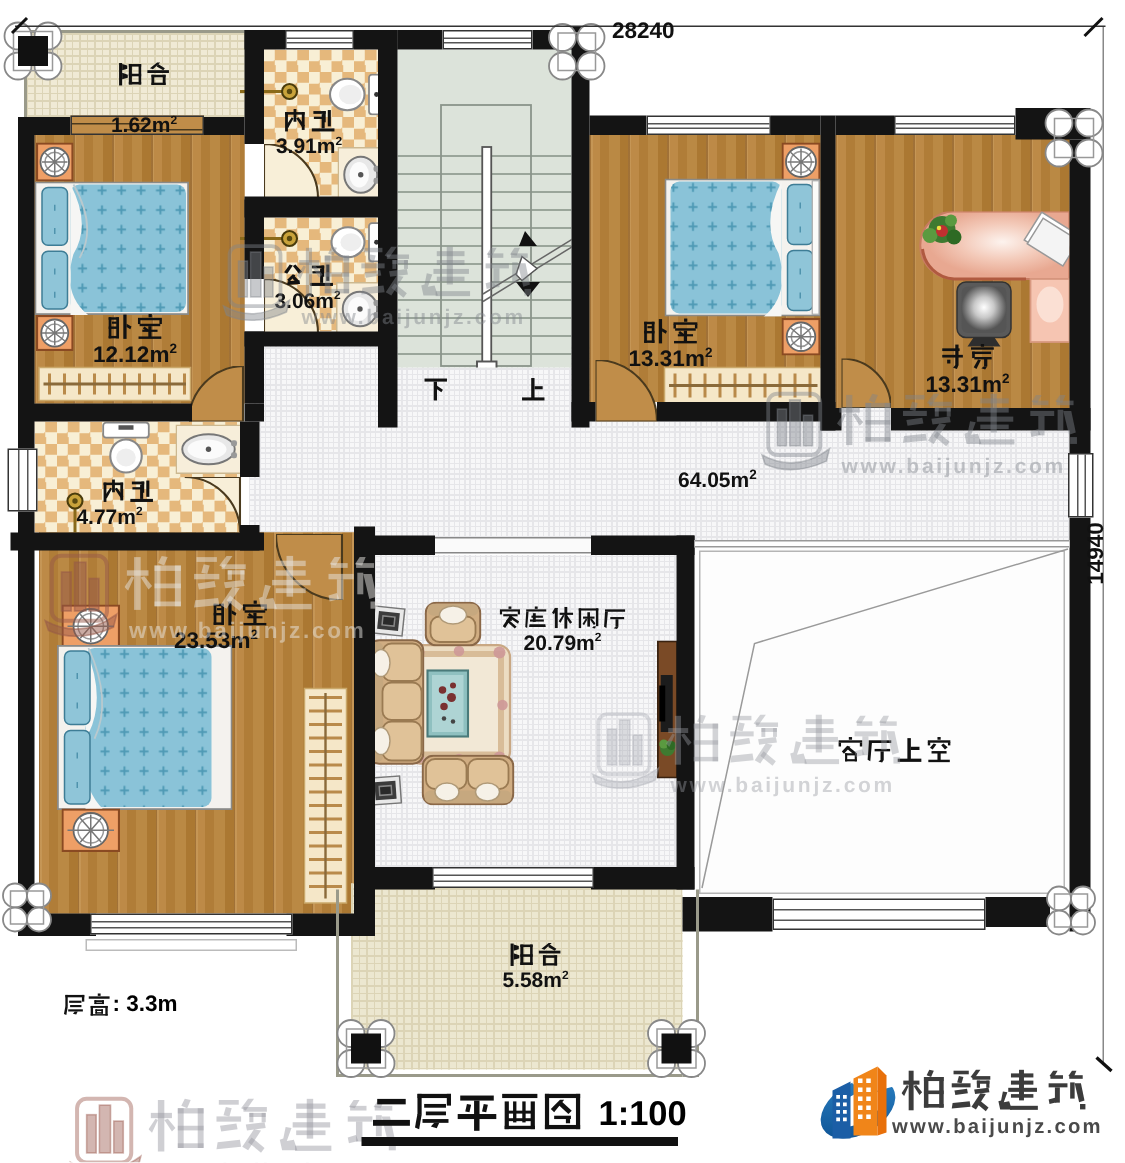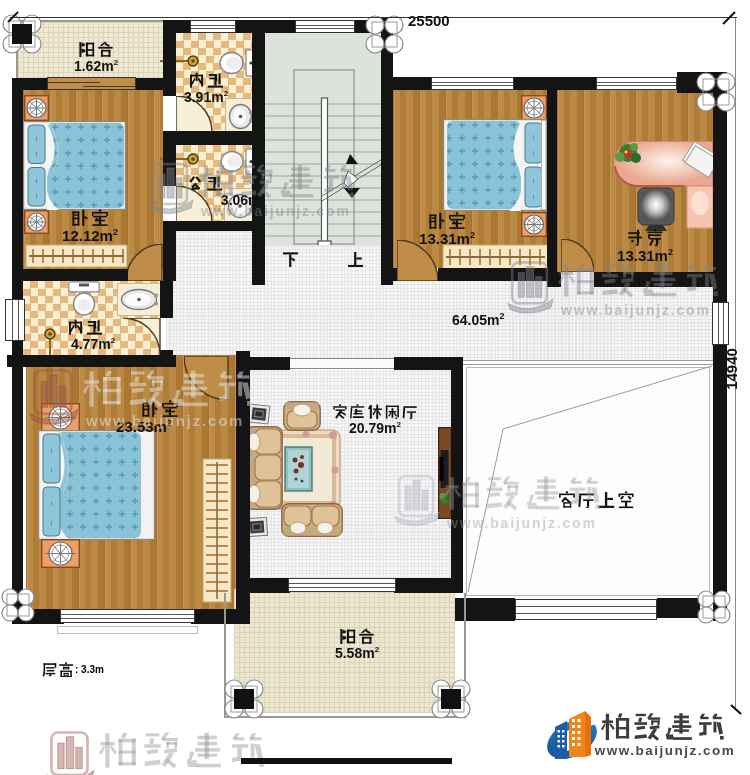--- a/index.html
+++ b/index.html
@@ -930,49 +930,49 @@
         <circle cx="38.0" cy="38.0" r="9" fill="#fff" stroke="#888" stroke-width="1.2"></circle>
         <rect x="18.0" y="18.0" width="20" height="20" fill="#111"></rect>
         <rect x="15.0" y="15.0" width="26" height="26" fill="none" stroke="#999" stroke-width="1"></rect>
       </svg></div>
 
 <div style="position:absolute;left:78px;top:41px;width:36px;height:17px;text-align:center"><svg style="vertical-align:top" width="36" height="17" viewBox="0 0 210 100" preserveAspectRatio="none" fill="#111">
         <use href="#g_yang" x="0"></use>
         <use href="#g_tai" x="110"></use>
       </svg></div>
 
-<div style="position:absolute;left:36px;top:59px;width:120px;text-align:center;font-weight:bold;font-size:14px;color:#111;line-height:1">1.62m<sup style="font-size:8px">2</sup></div>
+<div style="position:absolute;left:36px;top:76px;width:120px;text-align:center;font-weight:bold;font-size:14px;color:#111;line-height:1">1.62m<sup style="font-size:8px">2</sup></div>
 
 <div style="position:absolute;left:188px;top:72px;width:36px;height:17px;text-align:center"><svg style="vertical-align:top" width="36" height="17" viewBox="0 0 210 100" preserveAspectRatio="none" fill="#111">
         <use href="#g_nei" x="0"></use>
         <use href="#g_wei" x="110"></use>
       </svg></div>
 
 <div style="position:absolute;left:146px;top:90px;width:120px;text-align:center;font-weight:bold;font-size:14px;color:#111;line-height:1">3.91m<sup style="font-size:8px">2</sup></div>
 
 <div style="position:absolute;left:187px;top:175px;width:36px;height:17px;text-align:center"><svg style="vertical-align:top" width="36" height="17" viewBox="0 0 210 100" preserveAspectRatio="none" fill="#111">
         <use href="#g_gong" x="0"></use>
         <use href="#g_wei" x="110"></use>
       </svg></div>
 
-<div style="position:absolute;left:145px;top:193px;width:120px;text-align:right;font-weight:bold;font-size:14px;color:#111;line-height:1">3.06m<sup style="font-size:8px">2</sup></div>
+<div style="position:absolute;left:145px;top:193px;width:120px;text-align:center;font-weight:bold;font-size:14px;color:#111;line-height:1">3.06m<sup style="font-size:8px">2</sup></div>
 
 <div style="position:absolute;left:71px;top:209px;width:38px;height:18px;text-align:center"><svg style="vertical-align:top" width="38" height="18" viewBox="0 0 210 100" preserveAspectRatio="none" fill="#111">
         <use href="#g_wo" x="0"></use>
         <use href="#g_shi" x="110"></use>
       </svg></div>
 
 <div style="position:absolute;left:30px;top:228px;width:120px;text-align:center;font-weight:bold;font-size:15px;color:#111;line-height:1">12.12m<sup style="font-size:9px">2</sup></div>
 
 <div style="position:absolute;left:67px;top:319px;width:36px;height:17px;text-align:center"><svg style="vertical-align:top" width="36" height="17" viewBox="0 0 210 100" preserveAspectRatio="none" fill="#111">
         <use href="#g_nei" x="0"></use>
         <use href="#g_wei" x="110"></use>
       </svg></div>
 
-<div style="position:absolute;left:33px;top:337px;width:120px;text-align:center;font-weight:bold;font-size:14px;color:#111;line-height:1">4.77m<sup style="font-size:8px">2</sup></div>
+<div style="position:absolute;left:13px;top:337px;width:120px;text-align:center;font-weight:bold;font-size:14px;color:#111;line-height:1">4.77m<sup style="font-size:8px">2</sup></div>
 
 <div style="position:absolute;left:428px;top:212px;width:38px;height:18px;text-align:center"><svg style="vertical-align:top" width="38" height="18" viewBox="0 0 210 100" preserveAspectRatio="none" fill="#111">
         <use href="#g_wo" x="0"></use>
         <use href="#g_shi" x="110"></use>
       </svg></div>
 
 <div style="position:absolute;left:387px;top:231px;width:120px;text-align:center;font-weight:bold;font-size:15px;color:#111;line-height:1">13.31m<sup style="font-size:9px">2</sup></div>
 
 <div style="position:absolute;left:626px;top:229px;width:38px;height:18px;text-align:center"><svg style="vertical-align:top" width="38" height="18" viewBox="0 0 210 100" preserveAspectRatio="none" fill="#111">
         <use href="#g_shu" x="0"></use>
@@ -1120,41 +1120,51 @@
 <div style="position:absolute;left:10px;top:17px;width:727px;height:1px;background:#333"></div>
 
 <div style="position:absolute;left:6px;top:10px;width:14px;height:14px"><svg width="14" height="14">
         <line x1="2" y1="12" x2="12" y2="2" stroke="#111" stroke-width="2"></line>
       </svg></div>
 
 <div style="position:absolute;left:720px;top:9px;width:18px;height:18px"><svg width="18" height="18">
         <line x1="3" y1="15" x2="15" y2="3" stroke="#111" stroke-width="2"></line>
       </svg></div>
 
-<div style="position:absolute;left:408px;top:12px;font-weight:bold;font-size:15px;color:#111">25500</div>
+<div style="position:absolute;left:408px;top:12px;font-weight:bold;font-size:15px;color:#111">28240</div>
 
 <div style="position:absolute;left:735px;top:18px;width:1px;height:692px;background:#888"></div>
 
 <div style="position:absolute;left:728px;top:701px;width:16px;height:16px"><svg width="16" height="16">
         <line x1="3" y1="4" x2="13" y2="13" stroke="#111" stroke-width="2.2"></line>
       </svg></div>
 
 <div style="position:absolute;left:718px;top:345px;width:26px;height:48px"><svg width="26" height="48" viewBox="0 0 26 48" style="overflow:visible">
         <text x="13" y="24" transform="rotate(-90 13 24)" text-anchor="middle" dominant-baseline="central" font-family="Liberation Sans,sans-serif" font-weight="bold" font-size="15" fill="#111">14940</text>
       </svg></div>
 
 
 <div style="position:absolute;left:42px;top:661px;height:17px;display:flex;align-items:center;gap:1px">
       <svg style="vertical-align:top" width="32" height="16" viewBox="0 0 203 100" preserveAspectRatio="none" fill="#111">
         <use href="#g_ceng" x="0"></use>
         <use href="#g_gao" x="103"></use>
       </svg>
-      <span style="font-weight:bold;font-size:10px">: 3.3m</span>
-    </div>
-
+      <span style="font-weight:bold;font-size:15px">: 3.3m</span>
+    </div>
+
+<div style="position:absolute;left:247px;top:726px;height:29px;display:flex;align-items:flex-end;gap:10px">
+      <svg style="vertical-align:top" width="142" height="28" viewBox="0 0 508 100" preserveAspectRatio="none" fill="#111">
+        <use href="#g_er" x="0"></use>
+        <use href="#g_ceng" x="102"></use>
+        <use href="#g_ping" x="204"></use>
+        <use href="#g_mian" x="306"></use>
+        <use href="#g_tu" x="408"></use>
+      </svg>
+      <span style="font-weight:bold;font-size:23px;line-height:1.1">1:100</span>
+    </div>
 
 <div style="position:absolute;left:241px;top:758px;width:211px;height:6px;background:#111"></div>
 
 <div style="position:absolute;left:541px;top:703px;width:62px;height:60px"><svg width="62" height="60" viewBox="0 0 62 60">
 <defs>
           <linearGradient id="lb" x1="0" y1="1" x2="1" y2="0">
             <stop offset="0" stop-color="#0b4e90"></stop>
             <stop offset="1" stop-color="#2e86c8"></stop>
           </linearGradient>
         </defs>

